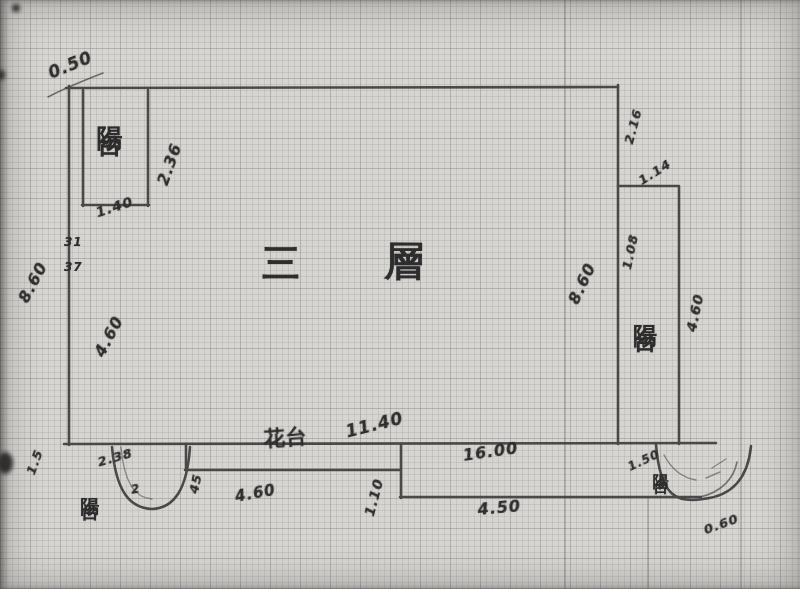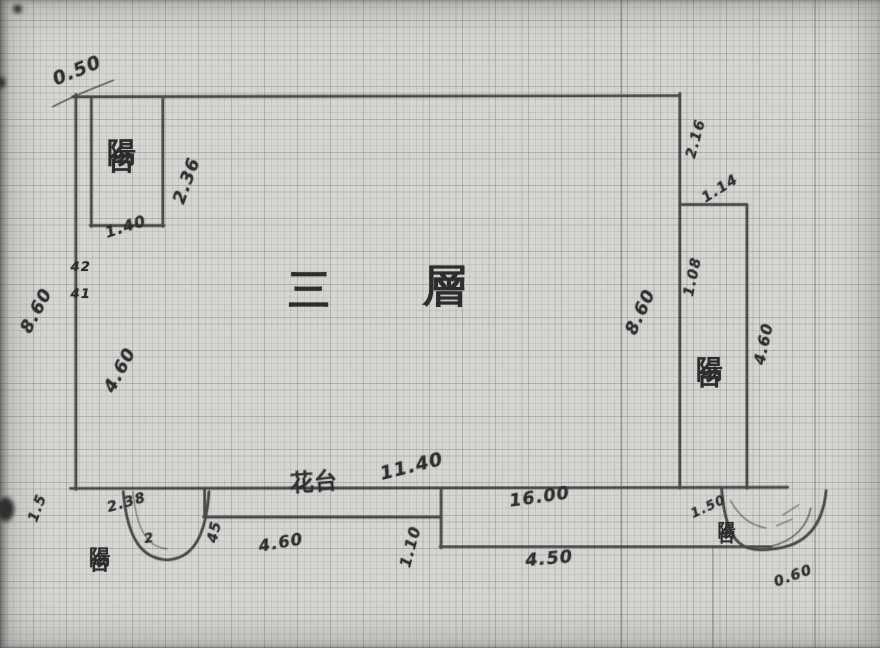--- a/index.html
+++ b/index.html
@@ -78,22 +78,22 @@
   <div class="smudge" style="left:12px;top:4px;width:8px;height:8px;"></div>
   <div class="smudge" style="left:-3px;top:452px;width:16px;height:22px;"></div>
   <div class="smudge" style="left:-4px;top:70px;width:9px;height:10px;"></div>
 
   <div id="labels-layer">
       <span class="lbl" style="left: 46px; top: 66px; font-size: 17px; transform: rotate(-22deg);">0.50</span>
       <span class="lbl vert" style="left: 96px; top: 106px; font-size: 26px;">陽台</span>
       <span class="lbl" style="left: 155px; top: 182px; font-size: 16px; transform: rotate(-70deg);">2.36</span>
       <span class="lbl" style="left: 94px; top: 206px; font-size: 14px; transform: rotate(-18deg);">1.40</span>
       <span class="lbl" style="left: 16px; top: 298px; font-size: 16px; transform: rotate(-62deg);">8.60</span>
-      <span class="lbl" style="left: 64px; top: 236px; font-size: 12px;">42</span>
-      <span class="lbl" style="left: 64px; top: 261px; font-size: 12px;">41</span>
+      <span class="lbl" style="left: 64px; top: 236px; font-size: 12px;">31</span>
+      <span class="lbl" style="left: 64px; top: 261px; font-size: 12px;">37</span>
       <span class="lbl" style="left: 92px; top: 352px; font-size: 16px; transform: rotate(-62deg);">4.60</span>
       <span class="lbl cjk" style="left: 262px; top: 244px; font-size: 38px;">三</span>
       <span class="lbl cjk" style="left: 384px; top: 240px; font-size: 40px;">層</span>
       <span class="lbl" style="left: 344px; top: 424px; font-size: 17px; transform: rotate(-14deg);">11.40</span>
       <span class="lbl cjk" style="left: 263px; top: 428px; font-size: 21px; transform: rotate(-4deg);">花台</span>
       <span class="lbl" style="left: 234px; top: 490px; font-size: 15px; transform: rotate(-10deg);">4.60</span>
       <span class="lbl" style="left: 187px; top: 492px; font-size: 13px; transform: rotate(-78deg);">45</span>
       <span class="lbl" style="left: 362px; top: 514px; font-size: 14px; transform: rotate(-75deg);">1.10</span>
       <span class="lbl" style="left: 462px; top: 448px; font-size: 16px; transform: rotate(-8deg);">16.00</span>
       <span class="lbl" style="left: 477px; top: 502px; font-size: 16px; transform: rotate(-5deg);">4.50</span>

